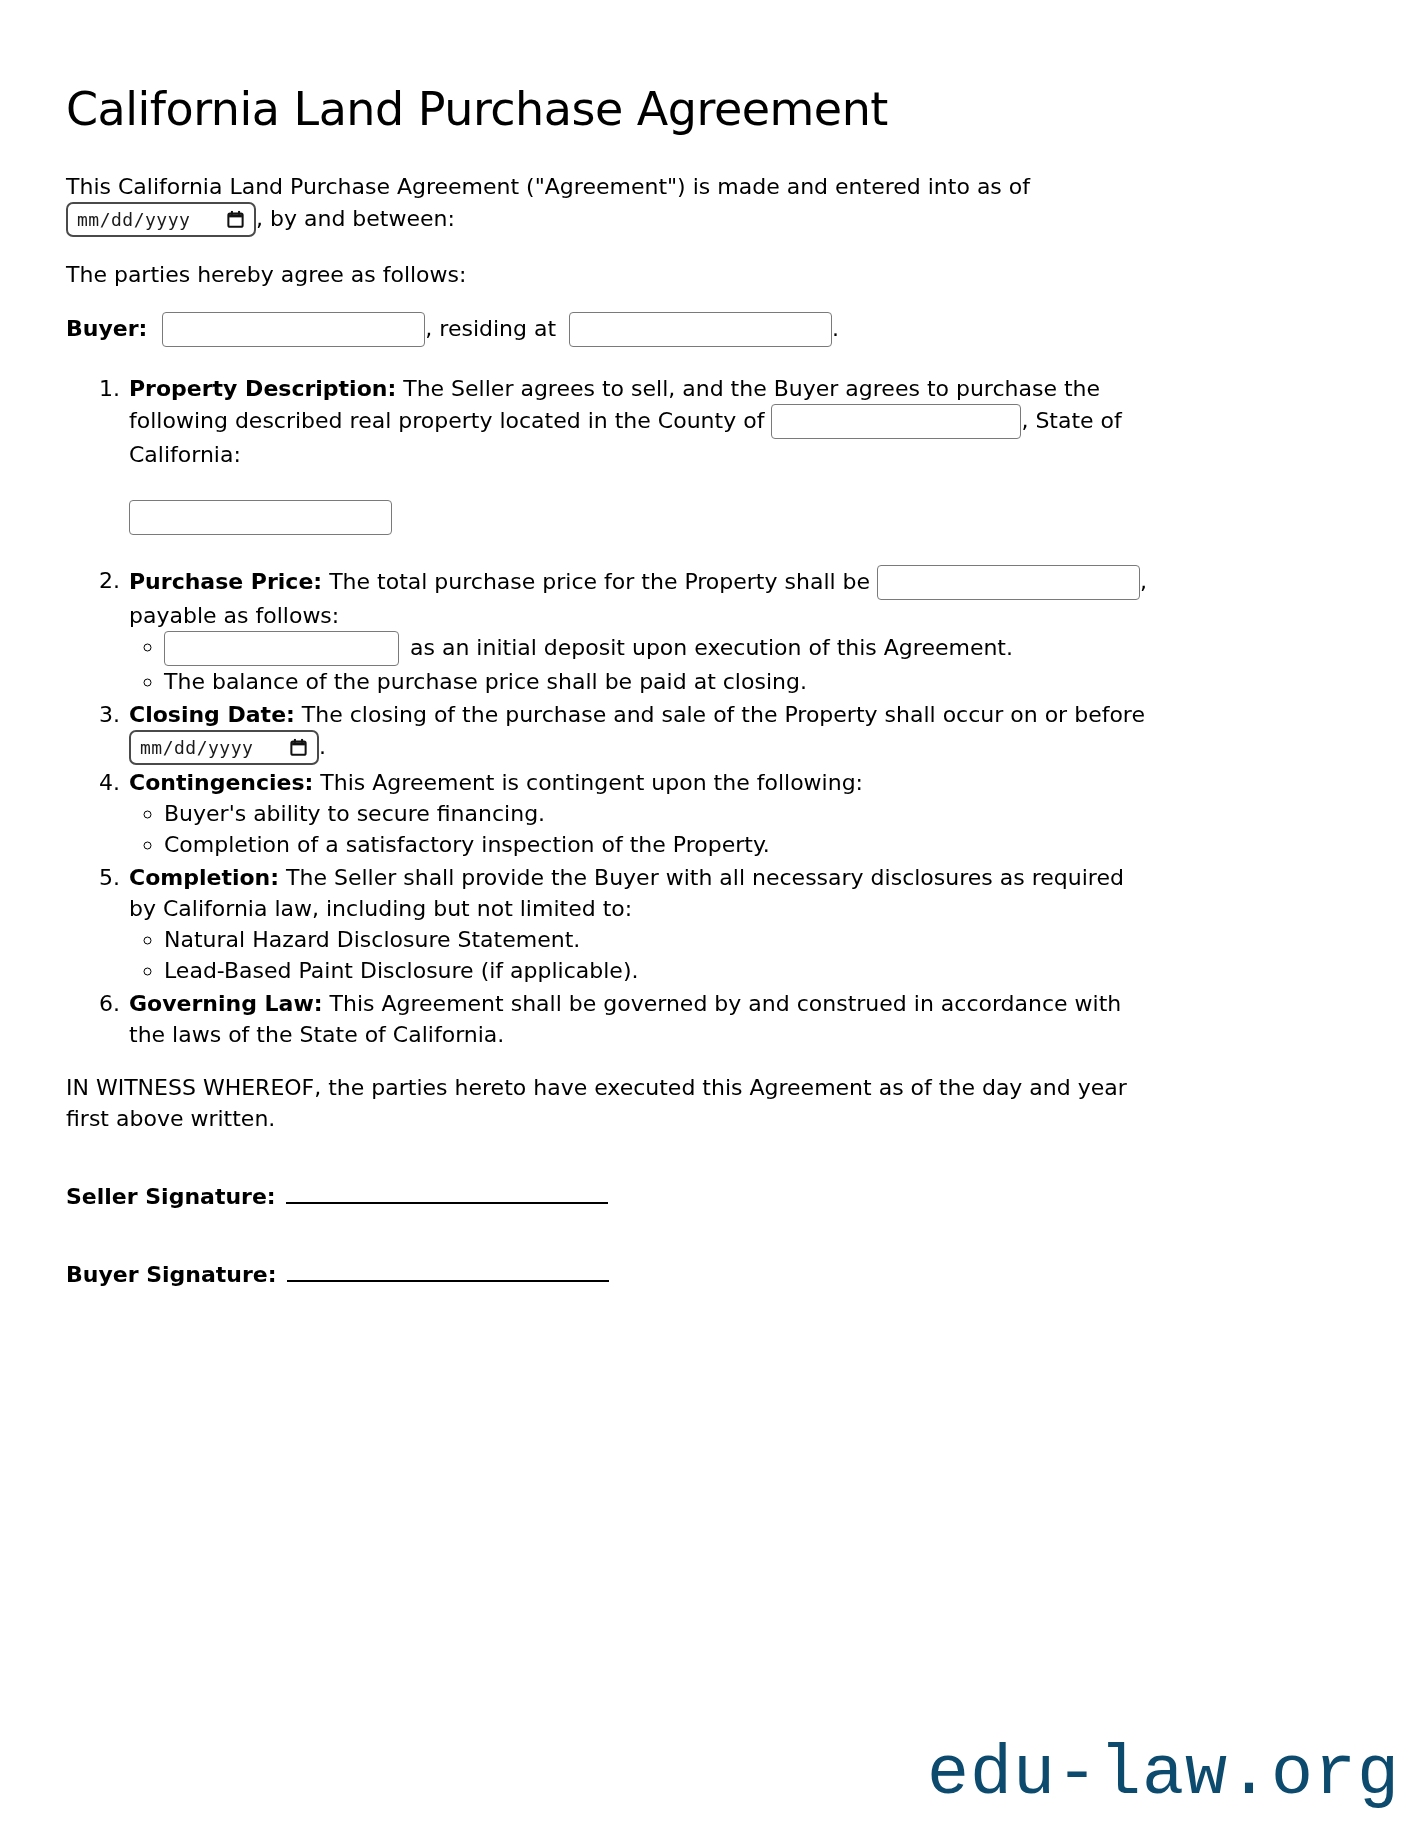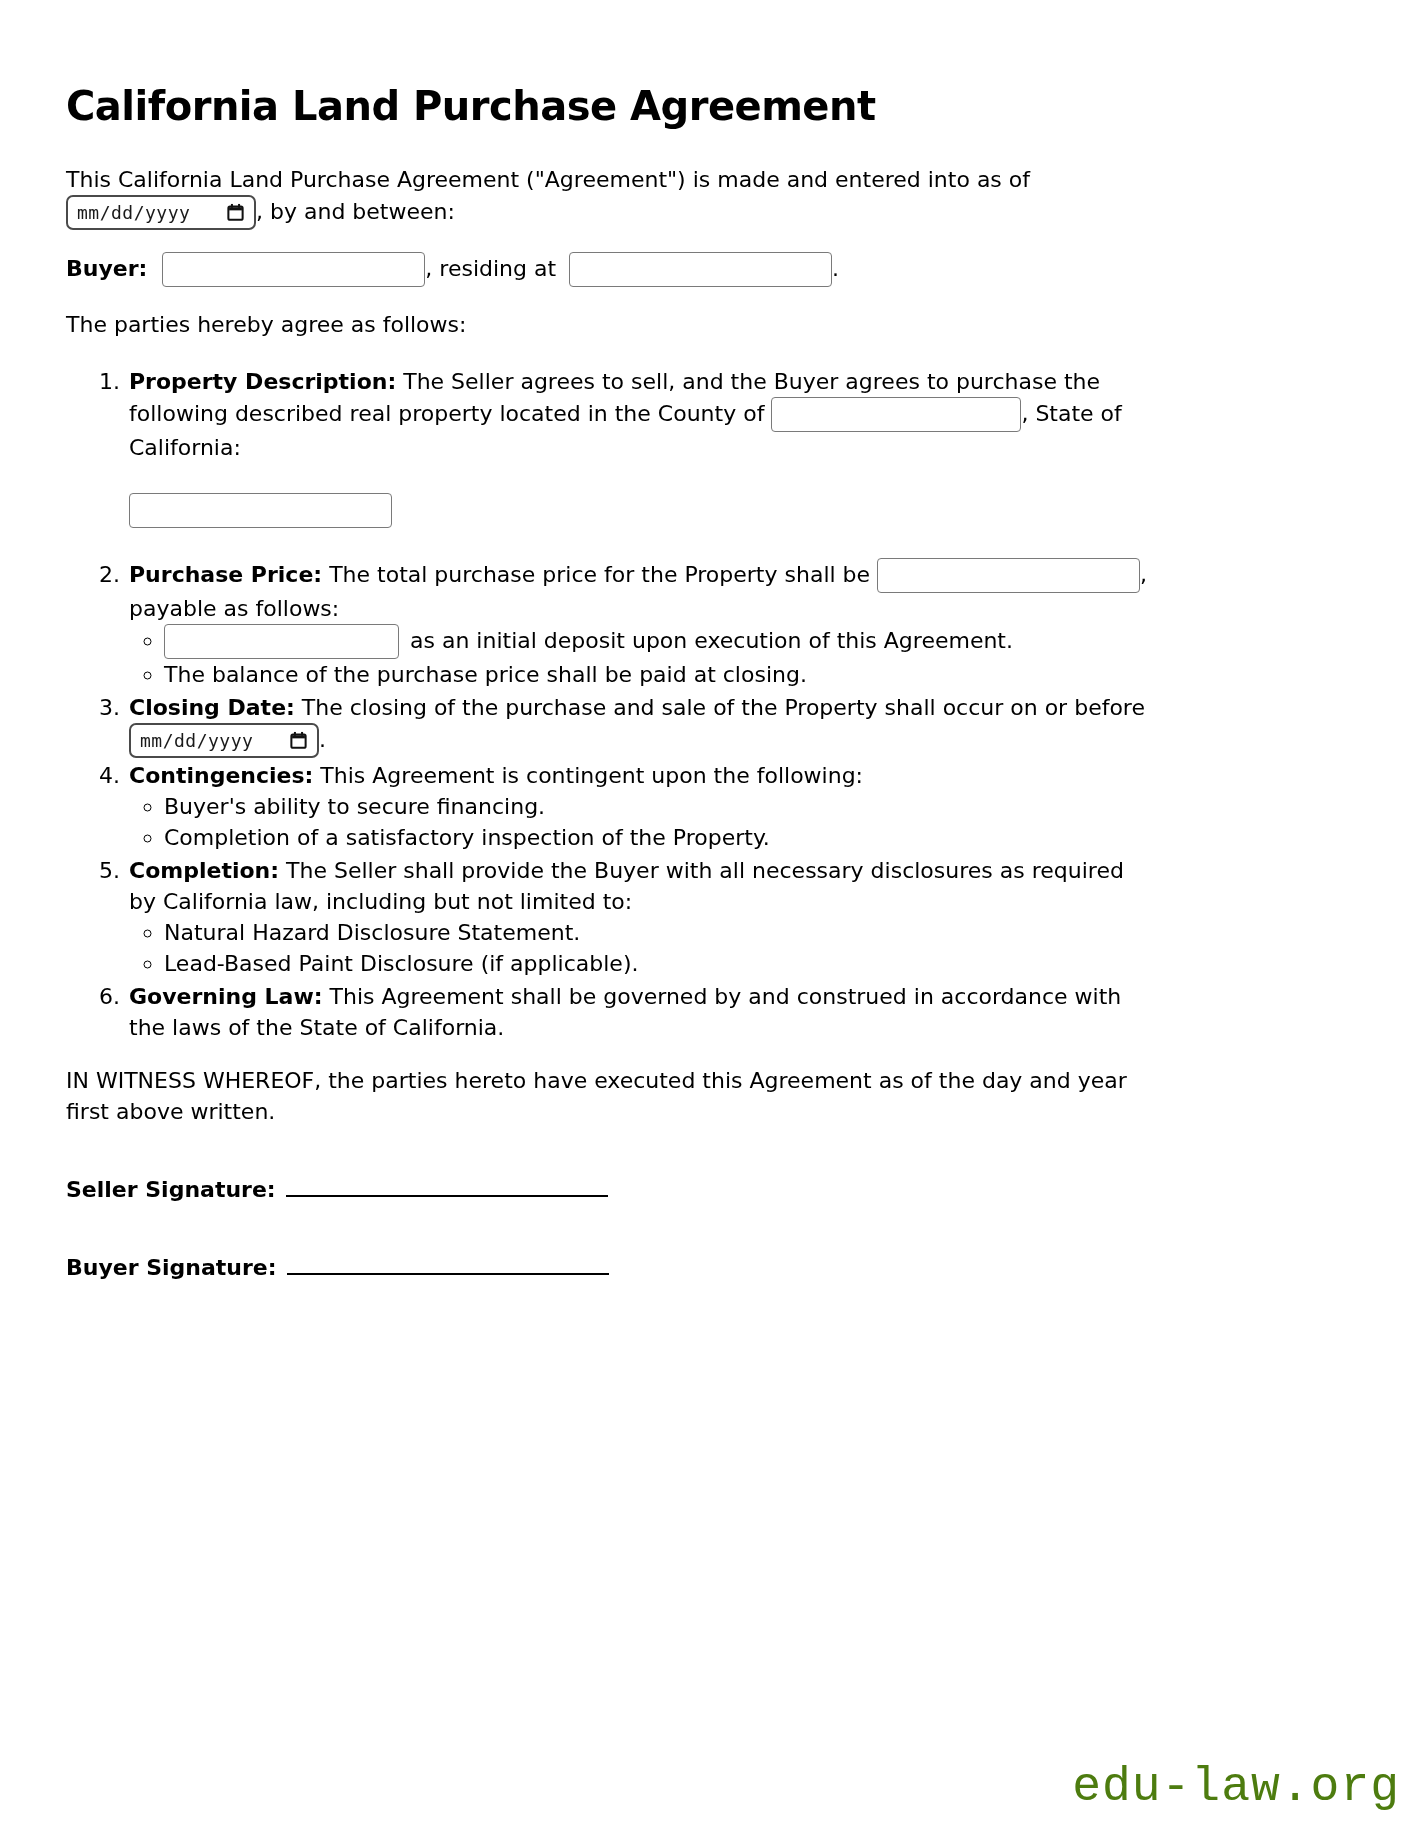--- a/index.html
+++ b/index.html
@@ -11,22 +11,22 @@
     color:#000;
     overflow:hidden;
     box-sizing:border-box;
   }
   .content{
     position:absolute;
     left:66px;top:84px;
     width:1088px;
   }
   h1{
-    font-size:40px;
-    font-weight:bold;
+    font-size:46px;
+    font-weight:normal;
     margin:0 0 36px 0;
     letter-spacing:-0.5px;
     line-height:1.1;
   }
   p.body{
     font-size:22px;
     line-height:31px;
     margin:22px 0;
   }
   .party-row{margin:26px 0;}
@@ -95,23 +95,23 @@
     width:322px;
     height:24px;
     border-bottom:2.5px solid #000;
     margin-left:10px;
     vertical-align:baseline;
   }
   .brand{
     position:absolute;
     right:16px;bottom:18px;
     font-family:"Liberation Mono","DejaVu Sans Mono",monospace;
-    font-size:48px;
+    font-size:70px;
     letter-spacing:1px;
-    color:#4d7c0f;
+    color:#0c4a6e;
     white-space:nowrap;
   }
 </style>
 </head>
 <body>
 
 <div class="page">
   <div class="content">
 
     <h1>California Land Purchase Agreement</h1>
@@ -121,25 +121,25 @@
           <span class="date-ph">mm/dd/yyyy</span>
           <svg class="cal-icon" width="19" height="19" viewBox="0 0 16 16">
             <rect x="2" y="3" width="12" height="11.2" rx="1.4" fill="none" stroke="#111" stroke-width="1.7"></rect>
             <rect x="2.6" y="3.6" width="10.8" height="2.6" fill="#111"></rect>
             <line x1="5" y1="0.8" x2="5" y2="4" stroke="#111" stroke-width="1.7"></line>
             <line x1="11" y1="0.8" x2="11" y2="4" stroke="#111" stroke-width="1.7"></line>
           </svg>
         </span><span>, by and between:</span></p>
 
 
+    <p class="body">The parties hereby agree as follows:</p>
+
     <p class="body party-row"><strong>Buyer:</strong>
       <input type="text" class="ti name-input" style=""><span>, residing at</span>
       <input type="text" class="ti addr-input" style=""><span>.</span></p>
-
-    <p class="body">The parties hereby agree as follows:</p>
 
     <ol class="terms">
 
       <li>
         <strong>Property Description:</strong><span> The Seller agrees to sell, and the Buyer agrees to purchase the following described real property located in the County of </span><input type="text" class="ti county-input" style=""><span>, State of California:</span>
         <div class="standalone-input-row">
           <input type="text" class="ti block-input" style="">
         </div>
       </li>
 

